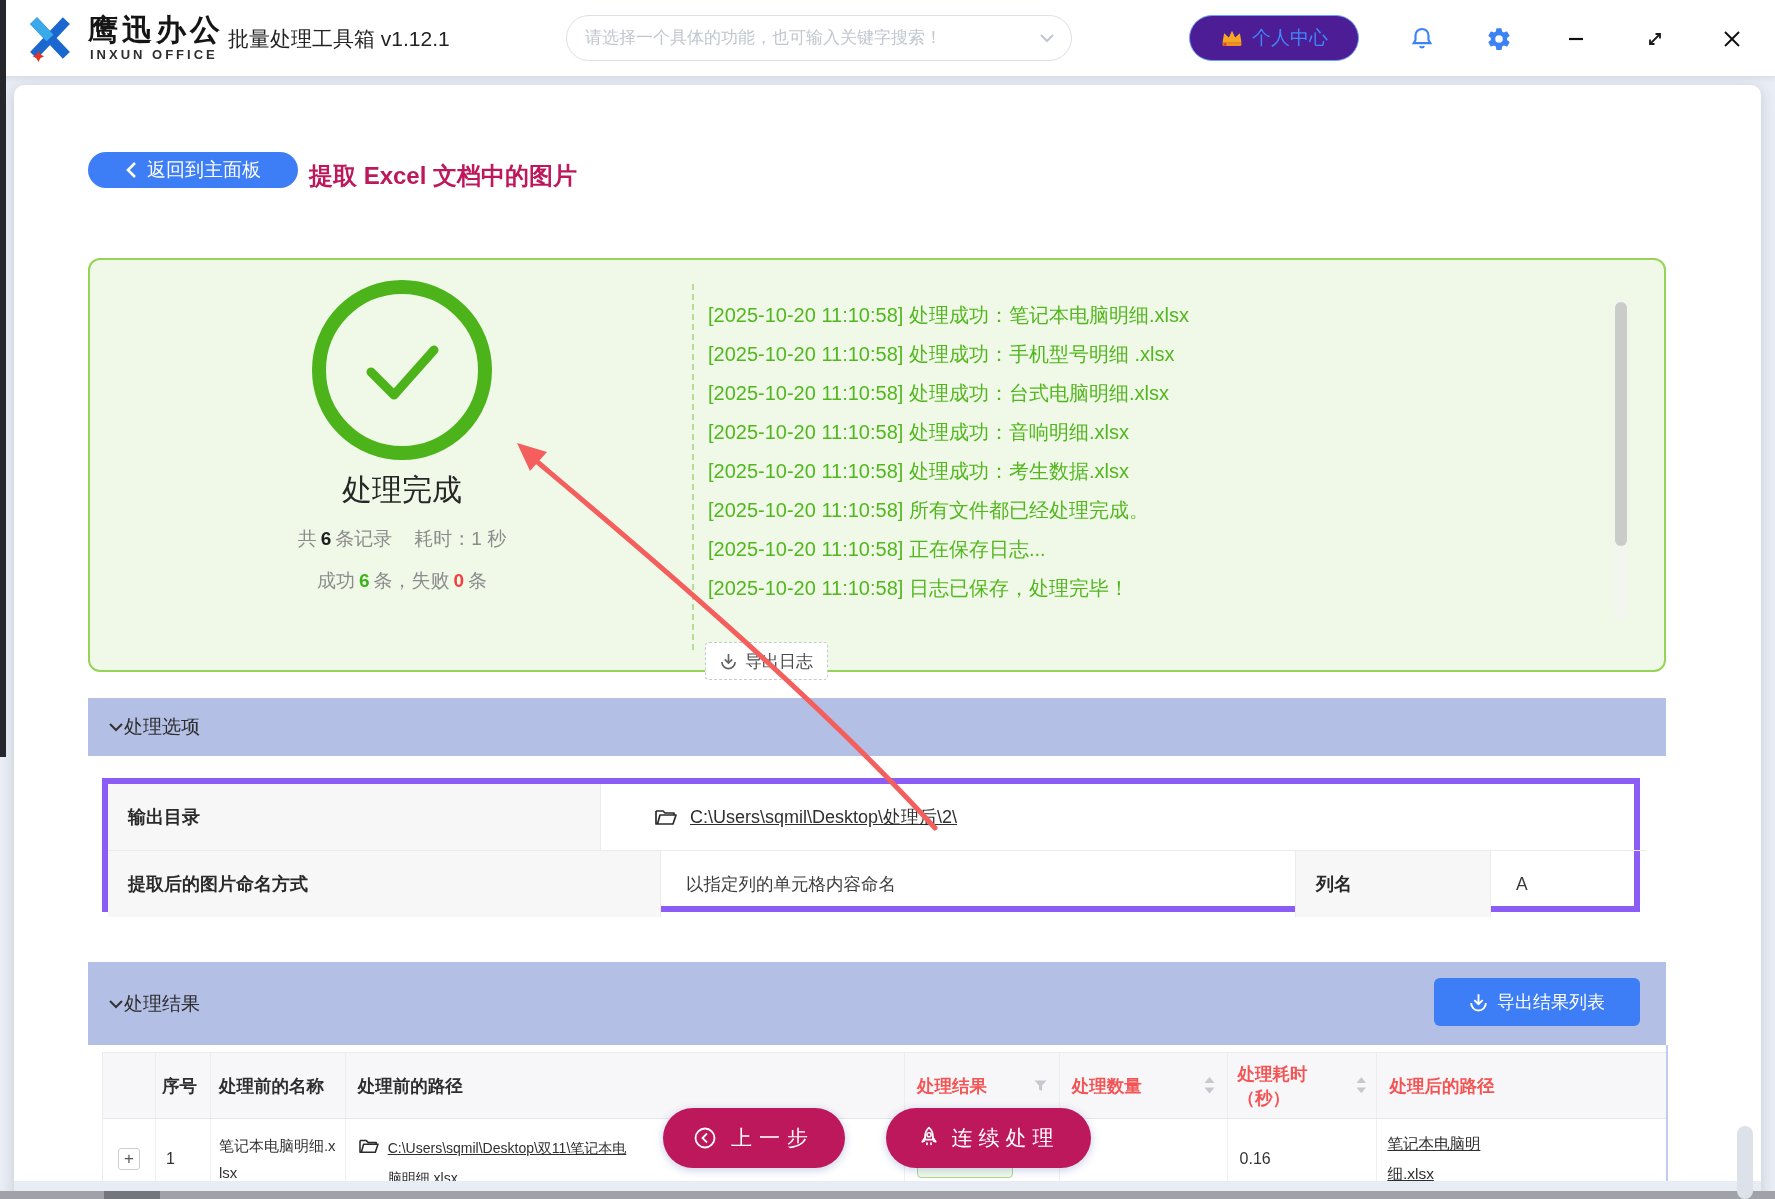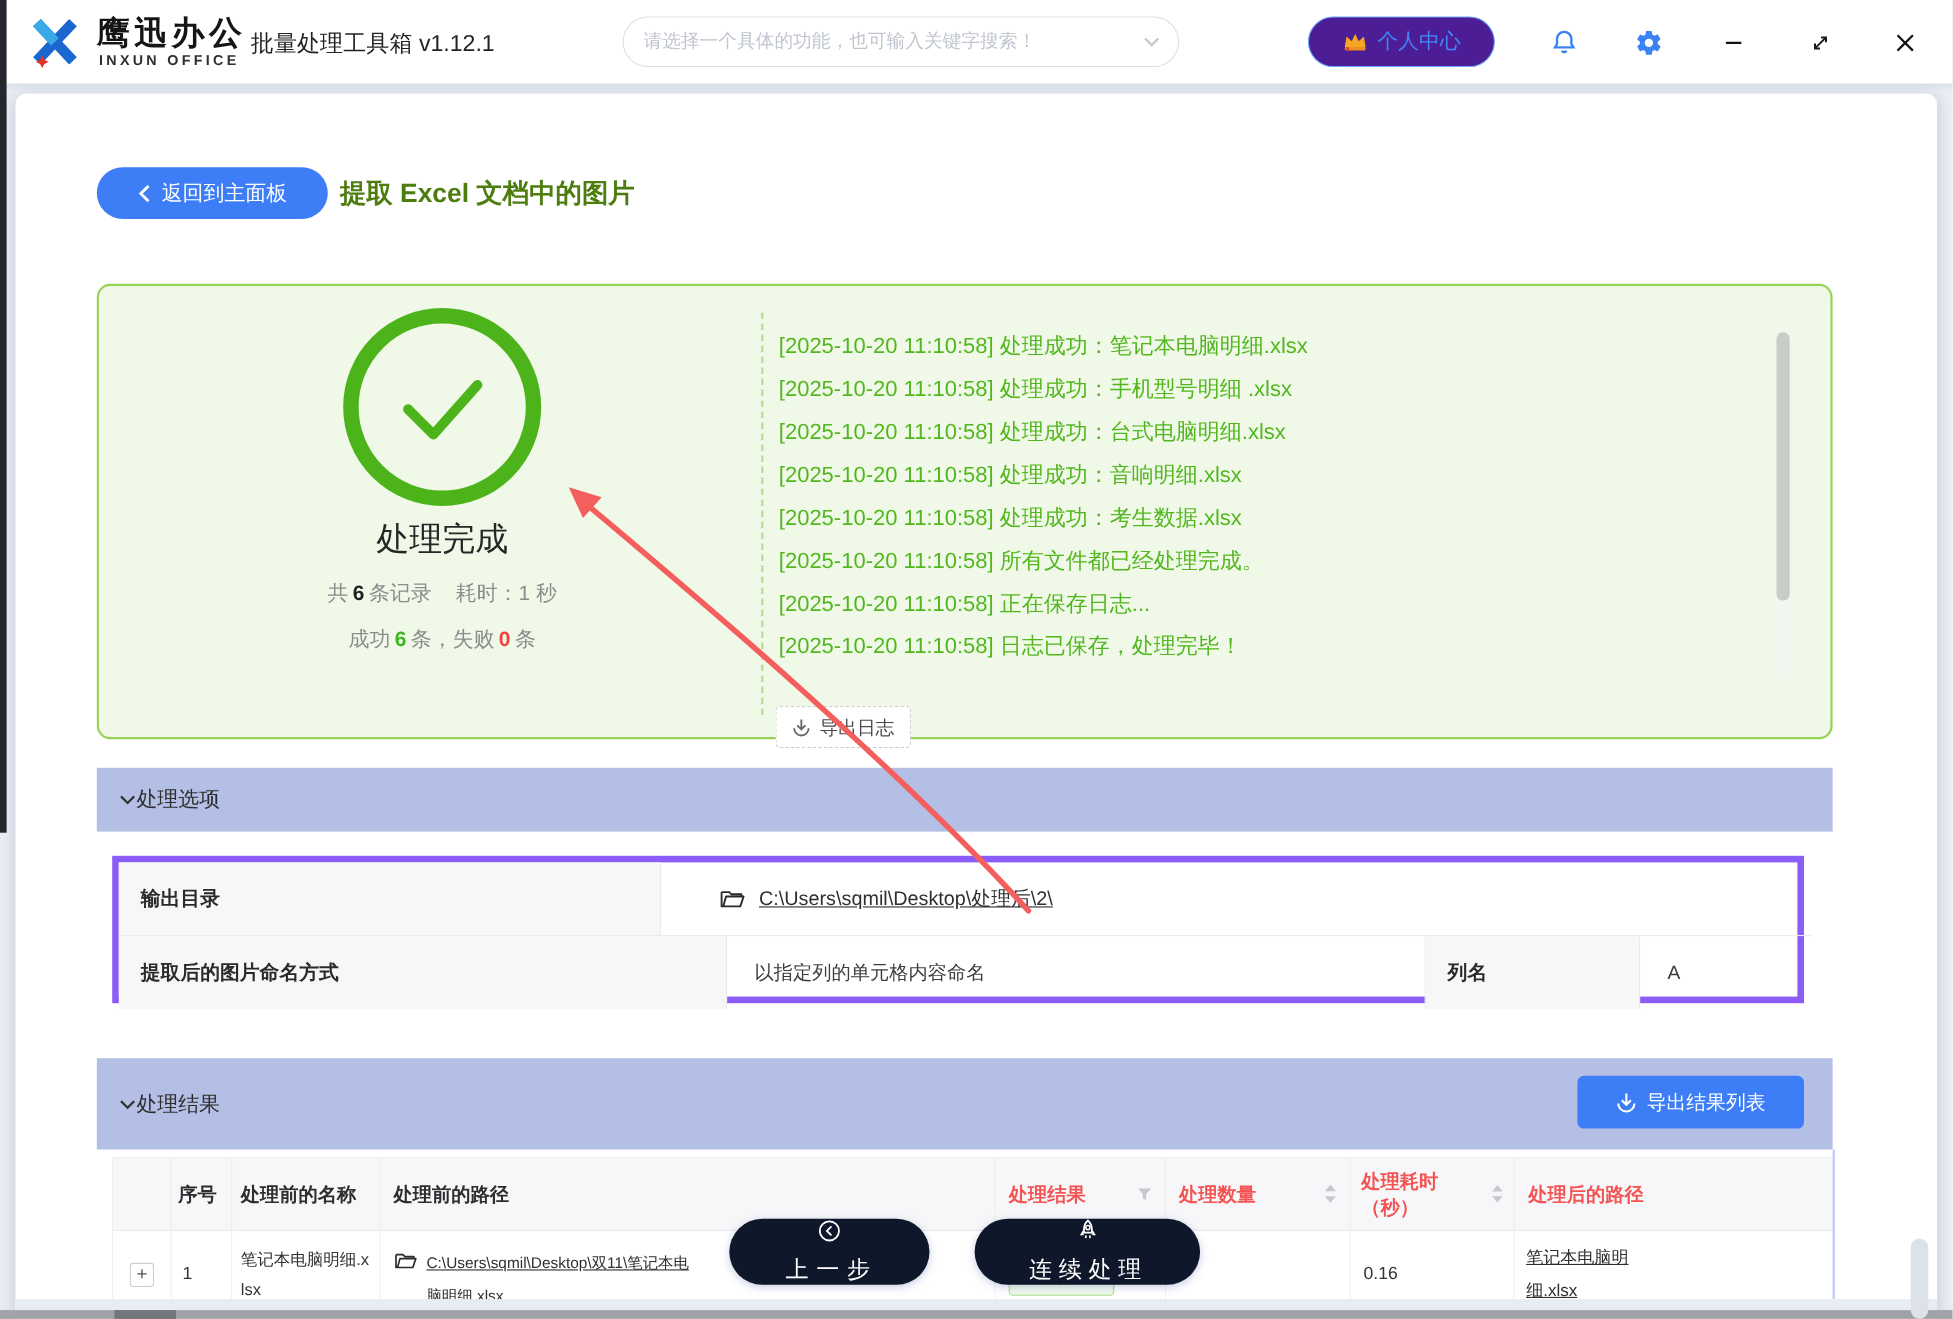--- a/index.html
+++ b/index.html
@@ -9,22 +9,22 @@
   .topbar{left:0;top:0;width:1775px;height:76px;background:#fff;box-shadow:0 2px 6px rgba(40,50,80,.10);z-index:10;}
   .brand-cn{font-size:30px;font-weight:800;color:#151515;letter-spacing:4px;}
   .brand-en{font-size:13px;font-weight:700;color:#2e2e2e;letter-spacing:3px;}
   .app-title{font-size:21px;color:#232323;font-weight:500;}
   .search-pill{width:506px;height:46px;border:1px solid #dcdfe6;border-radius:23px;background:#fff;padding:0 16px;display:flex;align-items:center;gap:8px;}
   .search-pill input{flex:1;border:0;outline:0;font-size:17px;color:#333;background:transparent;font-family:inherit;}
   .search-pill input::placeholder{color:#c1c6cf;}
   .user-center{width:170px;height:46px;border:1.5px solid #6ca6fb;border-radius:23px;background:#4c1d95;display:flex;align-items:center;justify-content:center;gap:8px;color:#3f87fb;font-size:19px;cursor:pointer;}
   .iconbtn{width:36px;height:36px;display:flex;align-items:center;justify-content:center;cursor:pointer;}
   .card{left:14px;top:85px;width:1747px;height:1114px;background:#fff;border-radius:10px 10px 0 0;box-shadow:0 3px 14px rgba(31,41,72,.18);z-index:1;}
-  .back-btn{left:88px;top:152px;width:210px;height:47px;background:#3d7df6;border-radius:24px;color:#fff;font-size:19px;display:flex;align-items:center;justify-content:center;gap:10px;cursor:pointer;z-index:2;}
-  .page-title{left:309px;top:160px;font-size:24px;font-weight:700;color:#4d7c0f;z-index:2;}
+  .back-btn{left:88px;top:152px;width:210px;height:36px;background:#3d7df6;border-radius:24px;color:#fff;font-size:19px;display:flex;align-items:center;justify-content:center;gap:10px;cursor:pointer;z-index:2;}
+  .page-title{left:309px;top:160px;font-size:24px;font-weight:700;color:#be185d;z-index:2;}
   .green-panel{left:88px;top:258px;width:1578px;height:414px;background:#f0f9e8;border:2px solid #97d356;border-radius:12px;z-index:2;}
   .ring{position:absolute;left:222px;top:20px;width:180px;height:180px;border:14px solid #4cb31a;border-radius:50%;}
   .status-title{position:absolute;left:112px;top:210px;width:400px;text-align:center;font-size:30px;font-weight:500;color:#262626;}
   .stat-line{position:absolute;left:62px;width:500px;text-align:center;font-size:19px;color:#8c8c8c;}
   .stat-line b{color:#1f1f1f;font-weight:700;margin:0 4px;}
   .stat-line .ok{color:#3cb41e;font-weight:700;margin:0 4px;}
   .stat-line .bad{color:#f53f3f;font-weight:700;margin:0 4px;}
   .dash-div{position:absolute;left:602px;top:24px;height:366px;border-left:2px dashed #b7dc95;}
   .log-line{position:absolute;left:618px;width:900px;height:39px;line-height:39px;font-size:20px;color:#52b71e;white-space:nowrap;}
   .export-log{position:absolute;left:615px;top:362px;height:38px;padding:12px 14px;border:1px dashed #c9c9c9;border-radius:4px;background:#fff;display:flex;align-items:center;gap:8px;font-size:17px;color:#4a4a4a;cursor:pointer;margin-top:20px;}
@@ -41,21 +41,21 @@
   .export-results{left:1434px;top:978px;width:206px;height:48px;background:#3d7df6;border-radius:6px;color:#fff;font-size:18px;display:flex;align-items:center;justify-content:center;gap:9px;cursor:pointer;z-index:3;}
   .rtable{left:102px;top:1052px;width:1566px;height:131px;overflow:hidden;border:1px solid #ececec;border-bottom:0;z-index:2;background:#fff;}
   .thead{display:flex;height:66px;background:#f7f7f9;border-bottom:1px solid #e7e7e7;}
   .trow{display:flex;height:80px;background:#fff;}
   .hc{display:flex;align-items:center;padding:0 12px;font-size:17.5px;font-weight:700;color:#2e2e31;border-right:1px solid #ededed;}
   .hc.red{color:#f45454;}
   .hc.spread{justify-content:space-between;}
   .dc{display:flex;align-items:center;border-right:1px solid #f0f0f0;font-size:16px;color:#333;}
   .plus-box{width:22px;height:22px;border:1px solid #cfcfcf;border-radius:3px;display:flex;align-items:center;justify-content:center;font-size:17px;color:#555;margin:0 auto;cursor:pointer;}
   .tag-ok{position:absolute;left:917px;top:1144px;width:96px;height:34px;border:1px solid #a8dd8c;border-radius:4px;background:#f0f9eb;color:#52b71f;font-size:15px;display:flex;align-items:center;justify-content:center;z-index:2;}
-  .float-btn{height:60px;background:#0f172a;border-radius:30px;color:#fff;font-size:21px;display:flex;align-items:center;justify-content:center;gap:10px;box-shadow:0 2px 8px rgba(30,60,150,.25);cursor:pointer;z-index:30;flex-direction:column;}
+  .float-btn{height:60px;background:#be185d;border-radius:30px;color:#fff;font-size:21px;display:flex;align-items:center;justify-content:center;gap:10px;box-shadow:0 2px 8px rgba(30,60,150,.25);cursor:pointer;z-index:30;}
   .chev{display:inline-flex;}
   .sliver{left:0;top:0;width:6px;height:757px;background:#25272c;z-index:60;}
   .band1{left:14px;top:1181px;width:1747px;height:10px;background:#e8ecf4;z-index:25;}
   .band2{left:0;top:1191px;width:1775px;height:8px;background:#a0a2a7;z-index:25;}
   .hthumb{left:104px;top:1191px;width:56px;height:8px;background:#73767d;z-index:26;}
   .vthumb{left:1737px;top:1126px;width:16px;height:73px;background:#dde1e9;border-radius:8px;z-index:26;}
   .blueline{left:1666px;top:1045px;width:2px;height:136px;background:#c0cbf2;z-index:3;}
 </style>
 </head>
 <body>

